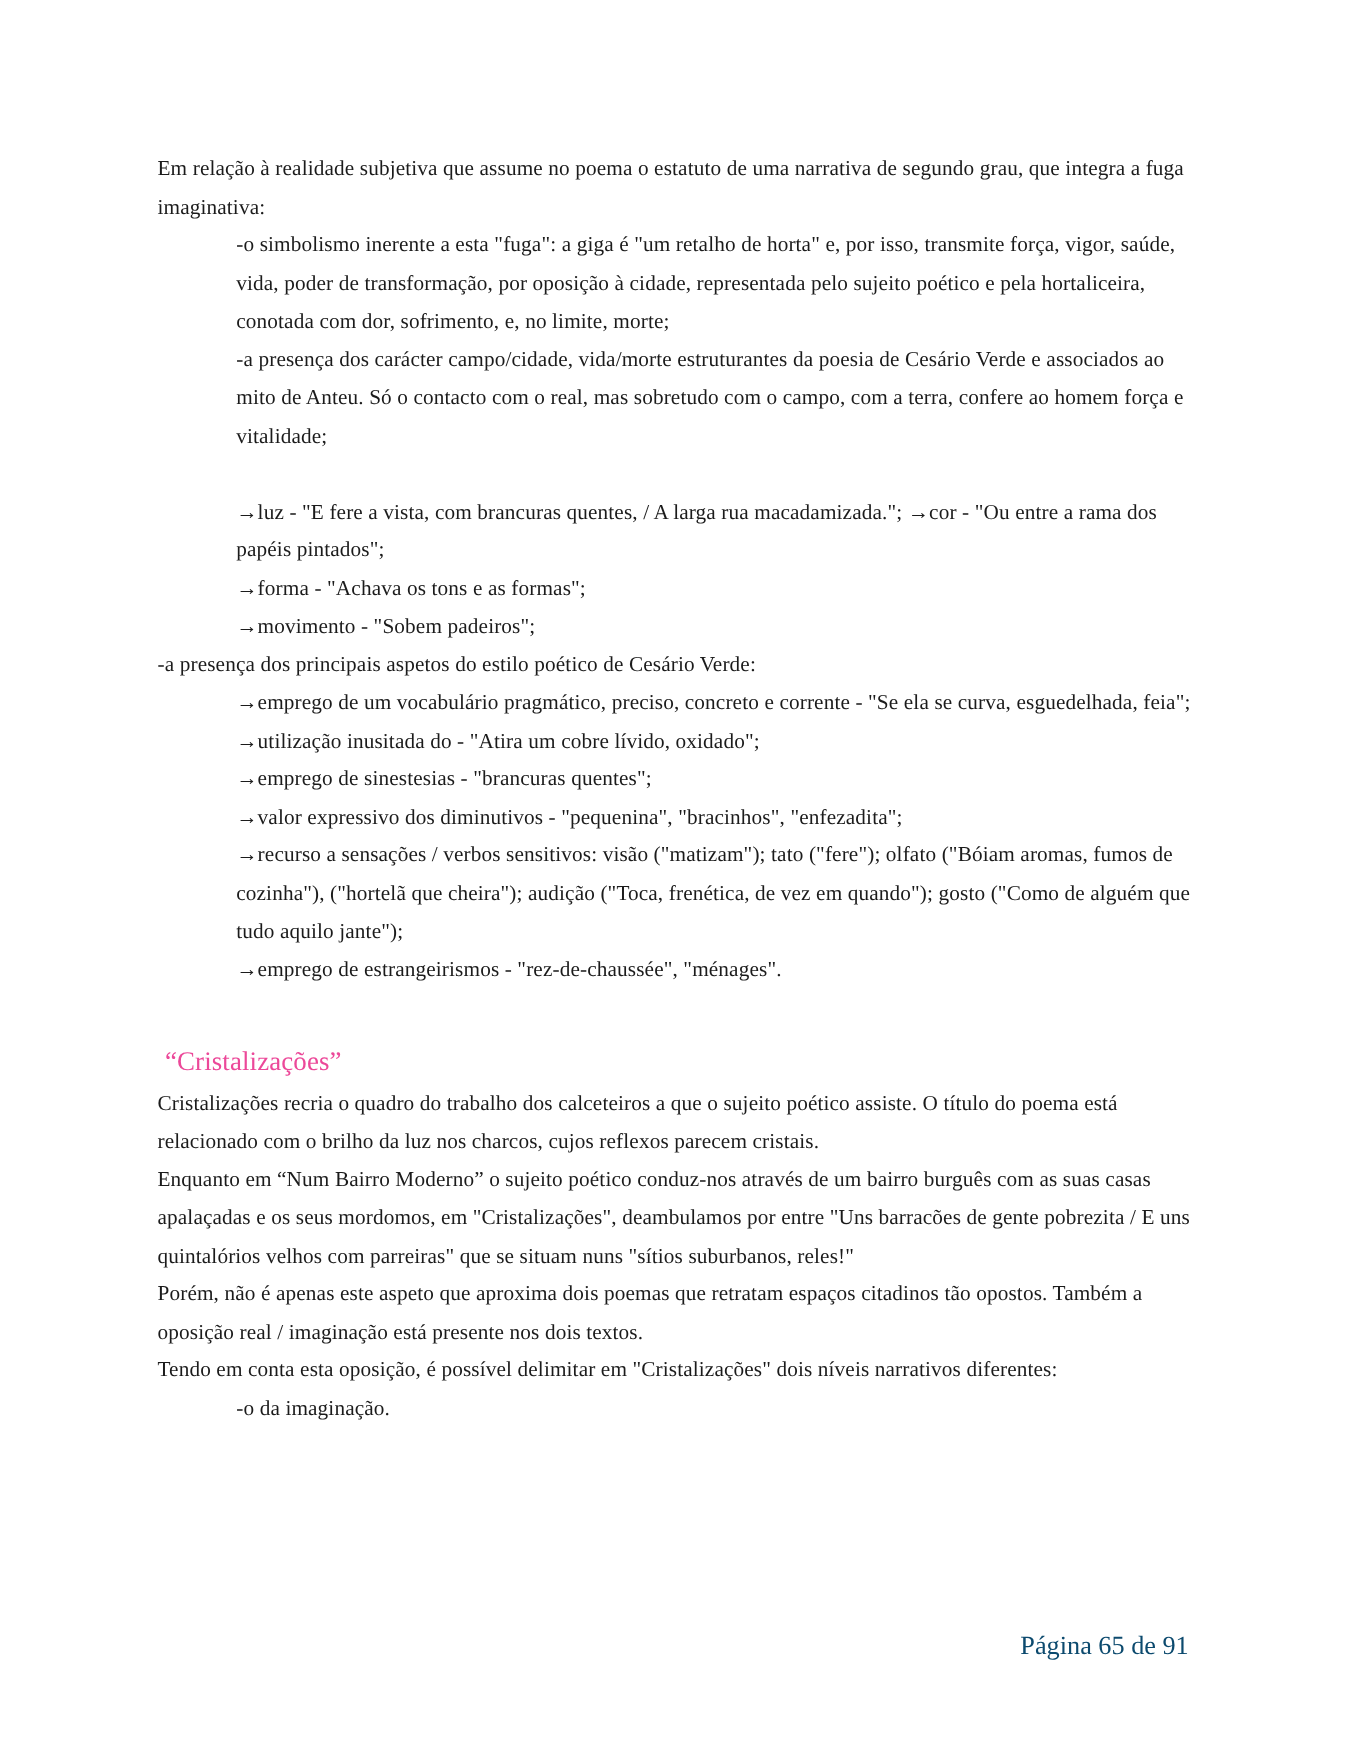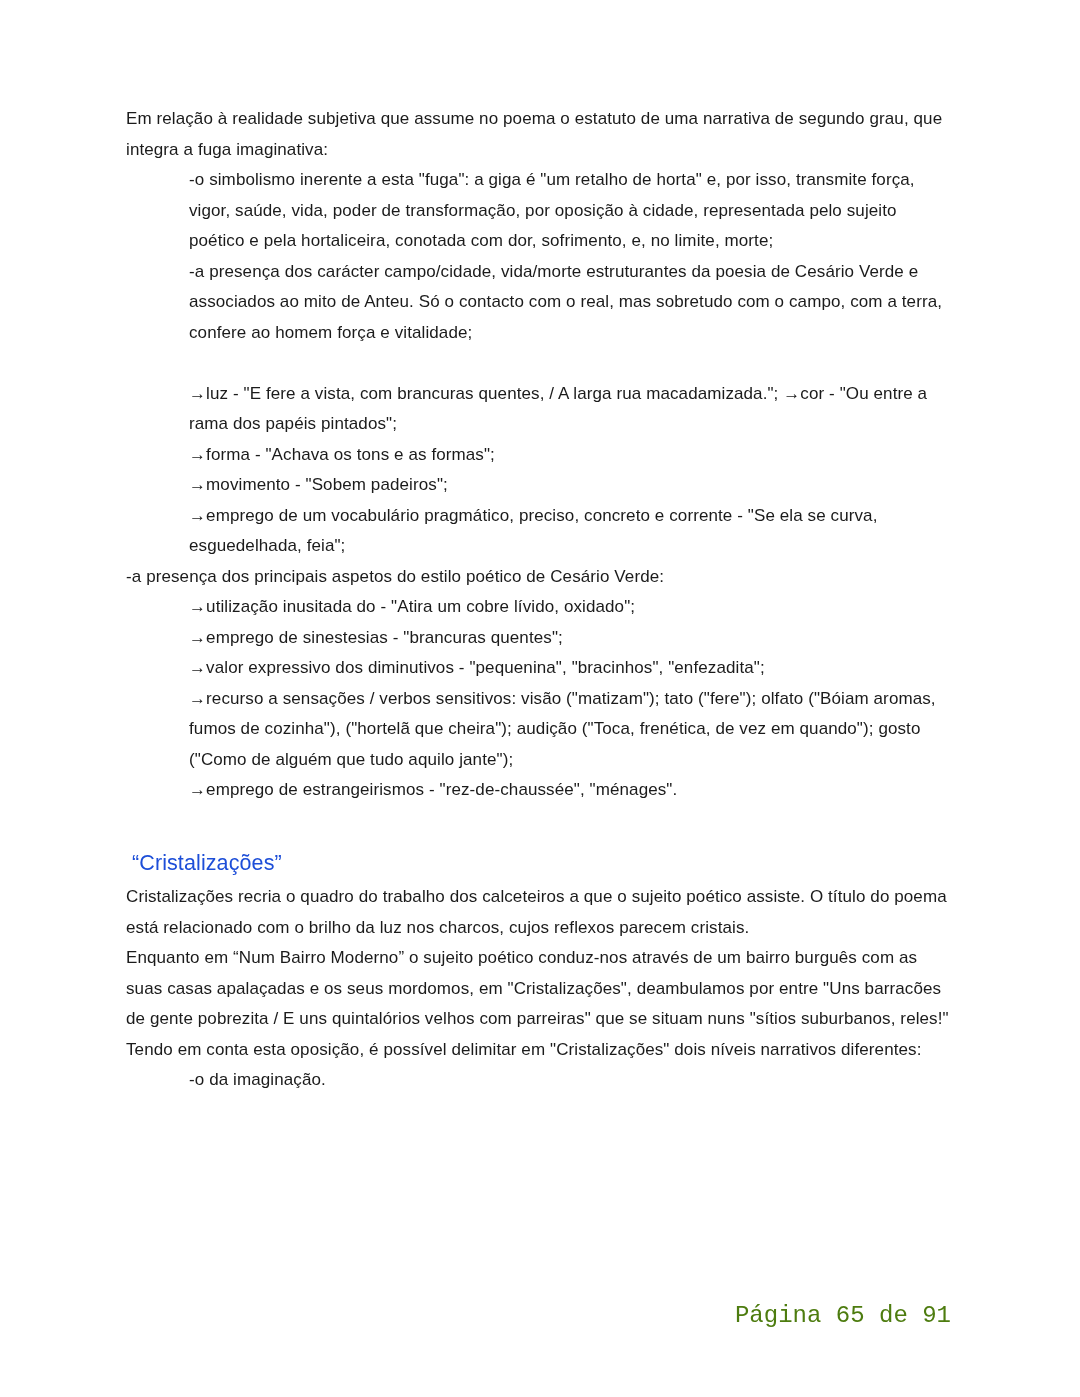--- a/index.html
+++ b/index.html
@@ -12,69 +12,70 @@
     overflow: hidden;
   }
   .page {
     position: absolute;
     inset: 0;
     background: #ffffff;
   }
   .content {
     position: absolute;
     left: 126px;
-    top: 104px;
+    top: 120px;
     width: 830px;
-    font-family: Liberation Sans, sans-serif;
+    font-family: Liberation Serif, serif;
     font-size: 17px;
     line-height: 30.5px;
     color: #1b1b1b;
     letter-spacing: 0.1px;
   }
   .block { margin: 0; }
   .block.para { }
   .block.item { padding-left: 63px; }
   .block.spacer { height: 30.5px; }
   .block.heading {
     font-size: 21.5px;
     line-height: 34px;
     padding-left: 6px;
     margin-top: 10px;
     margin-bottom: 2px;
-    color: #1d4ed8;
+    color: #ec4899;
   }
   .footer {
     position: absolute;
     right: 129px;
     bottom: 68px;
-    font-family: Liberation Mono, monospace;
-    font-size: 24px;
-    color: #4d7c0f;
+    font-family: Liberation Serif, serif;
+    font-size: 21px;
+    color: #0c4a6e;
   }
 </style>
 </head>
 <body>
 
 <div class="page">
   <div class="content">
       <div class="block para">Em relação à realidade subjetiva que assume no poema o estatuto de uma narrativa de segundo grau, que integra a fuga imaginativa:</div>
       <div class="block item">-o simbolismo inerente a esta "fuga": a giga é "um retalho de horta" e, por isso, transmite força, vigor, saúde, vida, poder de transformação, por oposição à cidade, representada pelo sujeito poético e pela hortaliceira, conotada com dor, sofrimento, e, no limite, morte;</div>
       <div class="block item">-a presença dos carácter campo/cidade, vida/morte estruturantes da poesia de Cesário Verde e associados ao mito de Anteu. Só o contacto com o real, mas sobretudo com o campo, com a terra, confere ao homem força e vitalidade;</div>
       <div class="block spacer"></div>
       <div class="block item">→luz - "E fere a vista, com brancuras quentes, / A larga rua macadamizada."; →cor - "Ou entre a rama dos papéis pintados";</div>
       <div class="block item">→forma - "Achava os tons e as formas";</div>
       <div class="block item">→movimento - "Sobem padeiros";</div>
+      <div class="block para">-a presença dos principais aspetos do estilo poético de Cesário Verde:</div>
       <div class="block item">→emprego de um vocabulário pragmático, preciso, concreto e corrente - "Se ela se curva, esguedelhada, feia";</div>
-      <div class="block para">-a presença dos principais aspetos do estilo poético de Cesário Verde:</div>
       <div class="block item">→utilização inusitada do - "Atira um cobre lívido, oxidado";</div>
       <div class="block item">→emprego de sinestesias - "brancuras quentes";</div>
       <div class="block item">→valor expressivo dos diminutivos - "pequenina", "bracinhos", "enfezadita";</div>
       <div class="block item">→recurso a sensações / verbos sensitivos: visão ("matizam"); tato ("fere"); olfato ("Bóiam aromas, fumos de cozinha"), ("hortelã que cheira"); audição ("Toca, frenética, de vez em quando"); gosto ("Como de alguém que tudo aquilo jante");</div>
       <div class="block item">→emprego de estrangeirismos - "rez-de-chaussée", "ménages".</div>
       <div class="block spacer"></div>
       <div class="block heading">“Cristalizações”</div>
       <div class="block para">Cristalizações recria o quadro do trabalho dos calceteiros a que o sujeito poético assiste. O título do poema está relacionado com o brilho da luz nos charcos, cujos reflexos parecem cristais.</div>
       <div class="block para">Enquanto em “Num Bairro Moderno” o sujeito poético conduz-nos através de um bairro burguês com as suas casas apalaçadas e os seus mordomos, em "Cristalizações", deambulamos por entre "Uns barracões de gente pobrezita / E uns quintalórios velhos com parreiras" que se situam nuns "sítios suburbanos, reles!"</div>
+      <div class="block para">Porém, não é apenas este aspeto que aproxima dois poemas que retratam espaços citadinos tão opostos. Também a oposição real / imaginação está presente nos dois textos.</div>
       <div class="block para">Tendo em conta esta oposição, é possível delimitar em "Cristalizações" dois níveis narrativos diferentes:</div>
       <div class="block item">-o da imaginação.</div>
     </div>
   <div class="footer">Página 65 de 91</div>
 </div>
 
 </body></html>

